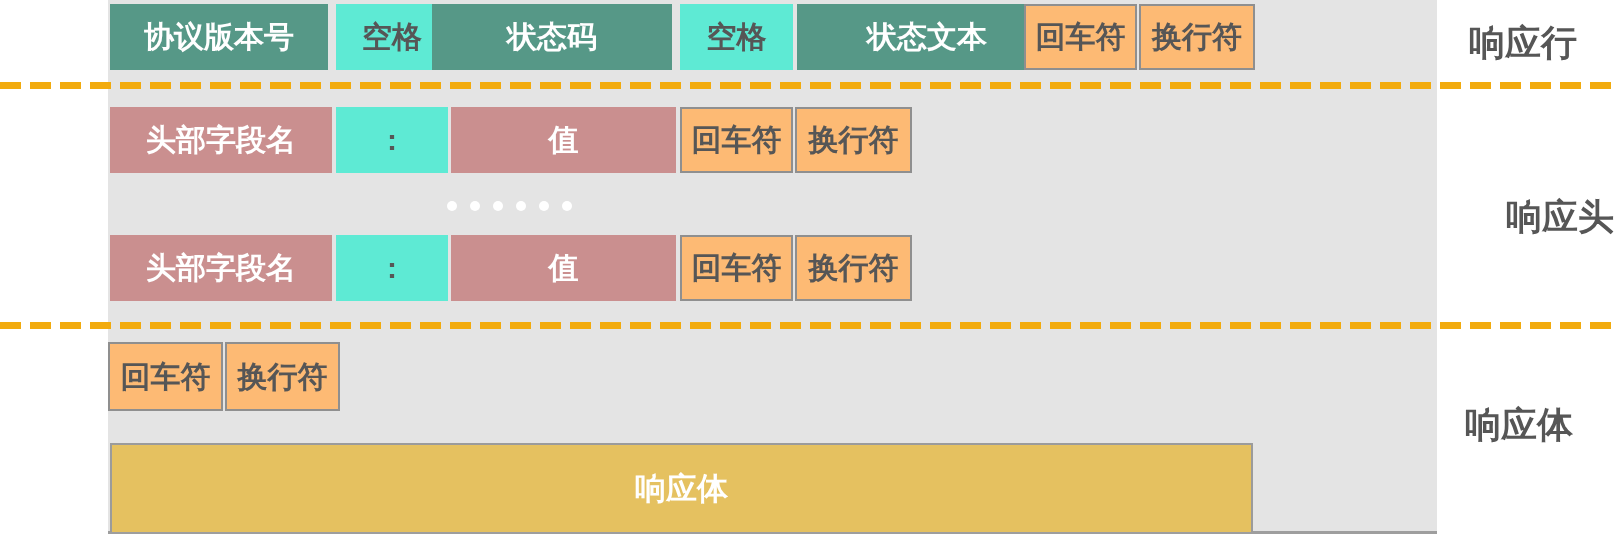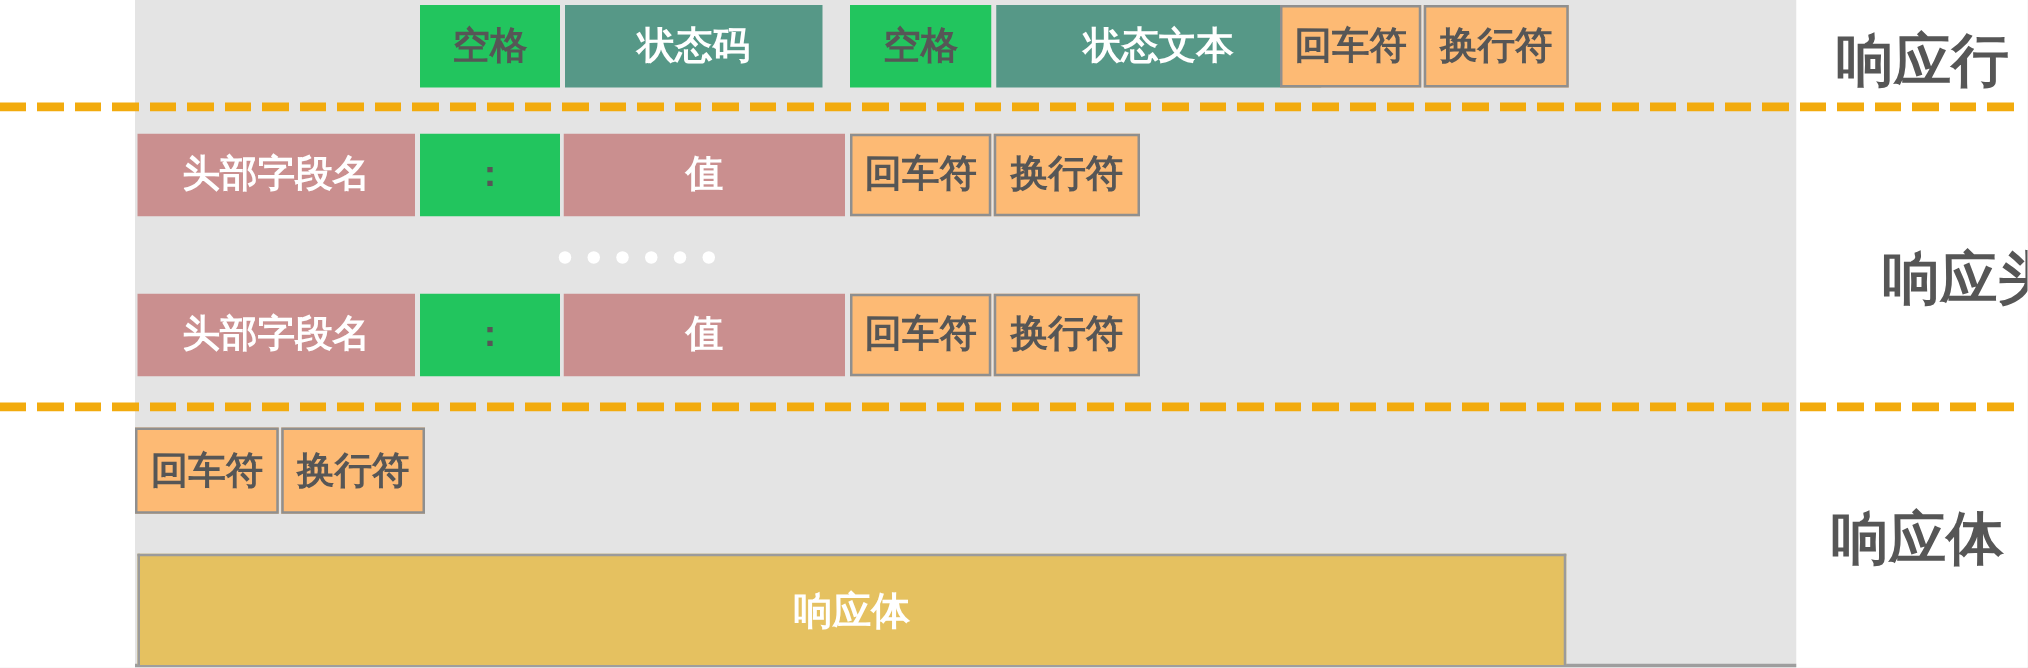--- a/index.html
+++ b/index.html
@@ -8,42 +8,43 @@
     --gray-text:#565656; --white-text:#ffffff;
   }
   *{box-sizing:border-box;margin:0;padding:0}
   body{font-family:"Liberation Sans","DejaVu Sans",sans-serif;background:var(--page-bg)}
   .canvas{position:relative;width:1622px;height:534px;background:var(--page-bg);overflow:hidden}
   .panel{position:absolute;left:108px;top:0;width:1329px;height:534px;background:var(--panel-bg);border-bottom:3px solid #9e9e9e}
   .cell{position:absolute;display:flex;align-items:center;justify-content:center;
         font-weight:bold;font-size:30px;line-height:1;white-space:nowrap}
   .green{background:var(--green);color:var(--white-text)}
   .pink{background:var(--pink);color:var(--white-text)}
-  .white{background:#22c55e;color:var(--gray-text)}
+  .white{background:#5eead4;color:var(--gray-text)}
   .bordered{background:#fdba74;color:var(--gray-text);border:2px solid var(--box-border)}
   .dash-line{position:absolute;left:0;width:1613px;height:7px;
              background:repeating-linear-gradient(90deg,var(--dash-orange) 0 21px,transparent 21px 30px)}
   .dots{position:absolute;left:447px;top:201px;height:10px;display:flex;gap:13px}
   .dots span{width:10px;height:10px;border-radius:50%;background:#ffffff;display:block}
   .side-label{position:absolute;background:#ffffff;color:var(--gray-text);
-              font-size:46px;font-weight:bold;line-height:1;padding:5px 9px;white-space:nowrap}
+              font-size:36px;font-weight:bold;line-height:1;padding:5px 9px;white-space:nowrap}
   .body-bar{position:absolute;left:110px;top:443px;width:1143px;height:89px;
             background:var(--yellow);border:2px solid #9b9b9b;border-bottom:none;
             display:flex;align-items:center;justify-content:center;
             color:var(--white-text);font-size:31px;font-weight:bold}
 </style>
 </head>
 <body>
 
 <div class="canvas">
 
   <div class="panel"></div>
 
+  <div class="cell green" style="left:110px;top:4px;width:218px;height:66px">协议版本号</div>
   <div class="cell white" style="left:336px;top:4px;width:112px;height:66px">空格</div>
-  <div class="cell green" style="left:452px;top:4px;width:206px;height:66px">状态码</div>
+  <div class="cell green" style="left:432px;top:4px;width:240px;height:66px">状态码</div>
   <div class="cell white" style="left:680px;top:4px;width:113px;height:66px">空格</div>
   <div class="cell green" style="left:797px;top:4px;width:260px;height:66px">状态文本</div>
   <div class="cell bordered" style="left:1024px;top:4px;width:113px;height:66px">回车符</div>
   <div class="cell bordered" style="left:1139px;top:4px;width:116px;height:66px">换行符</div>
 
   <div class="dash-line" style="top:82px"></div>
 
   <div class="cell pink" style="left:110px;top:107px;width:222px;height:66px">头部字段名</div>
   <div class="cell white" style="left:336px;top:107px;width:112px;height:66px">:</div>
   <div class="cell pink" style="left:451px;top:107px;width:225px;height:66px">值</div>

